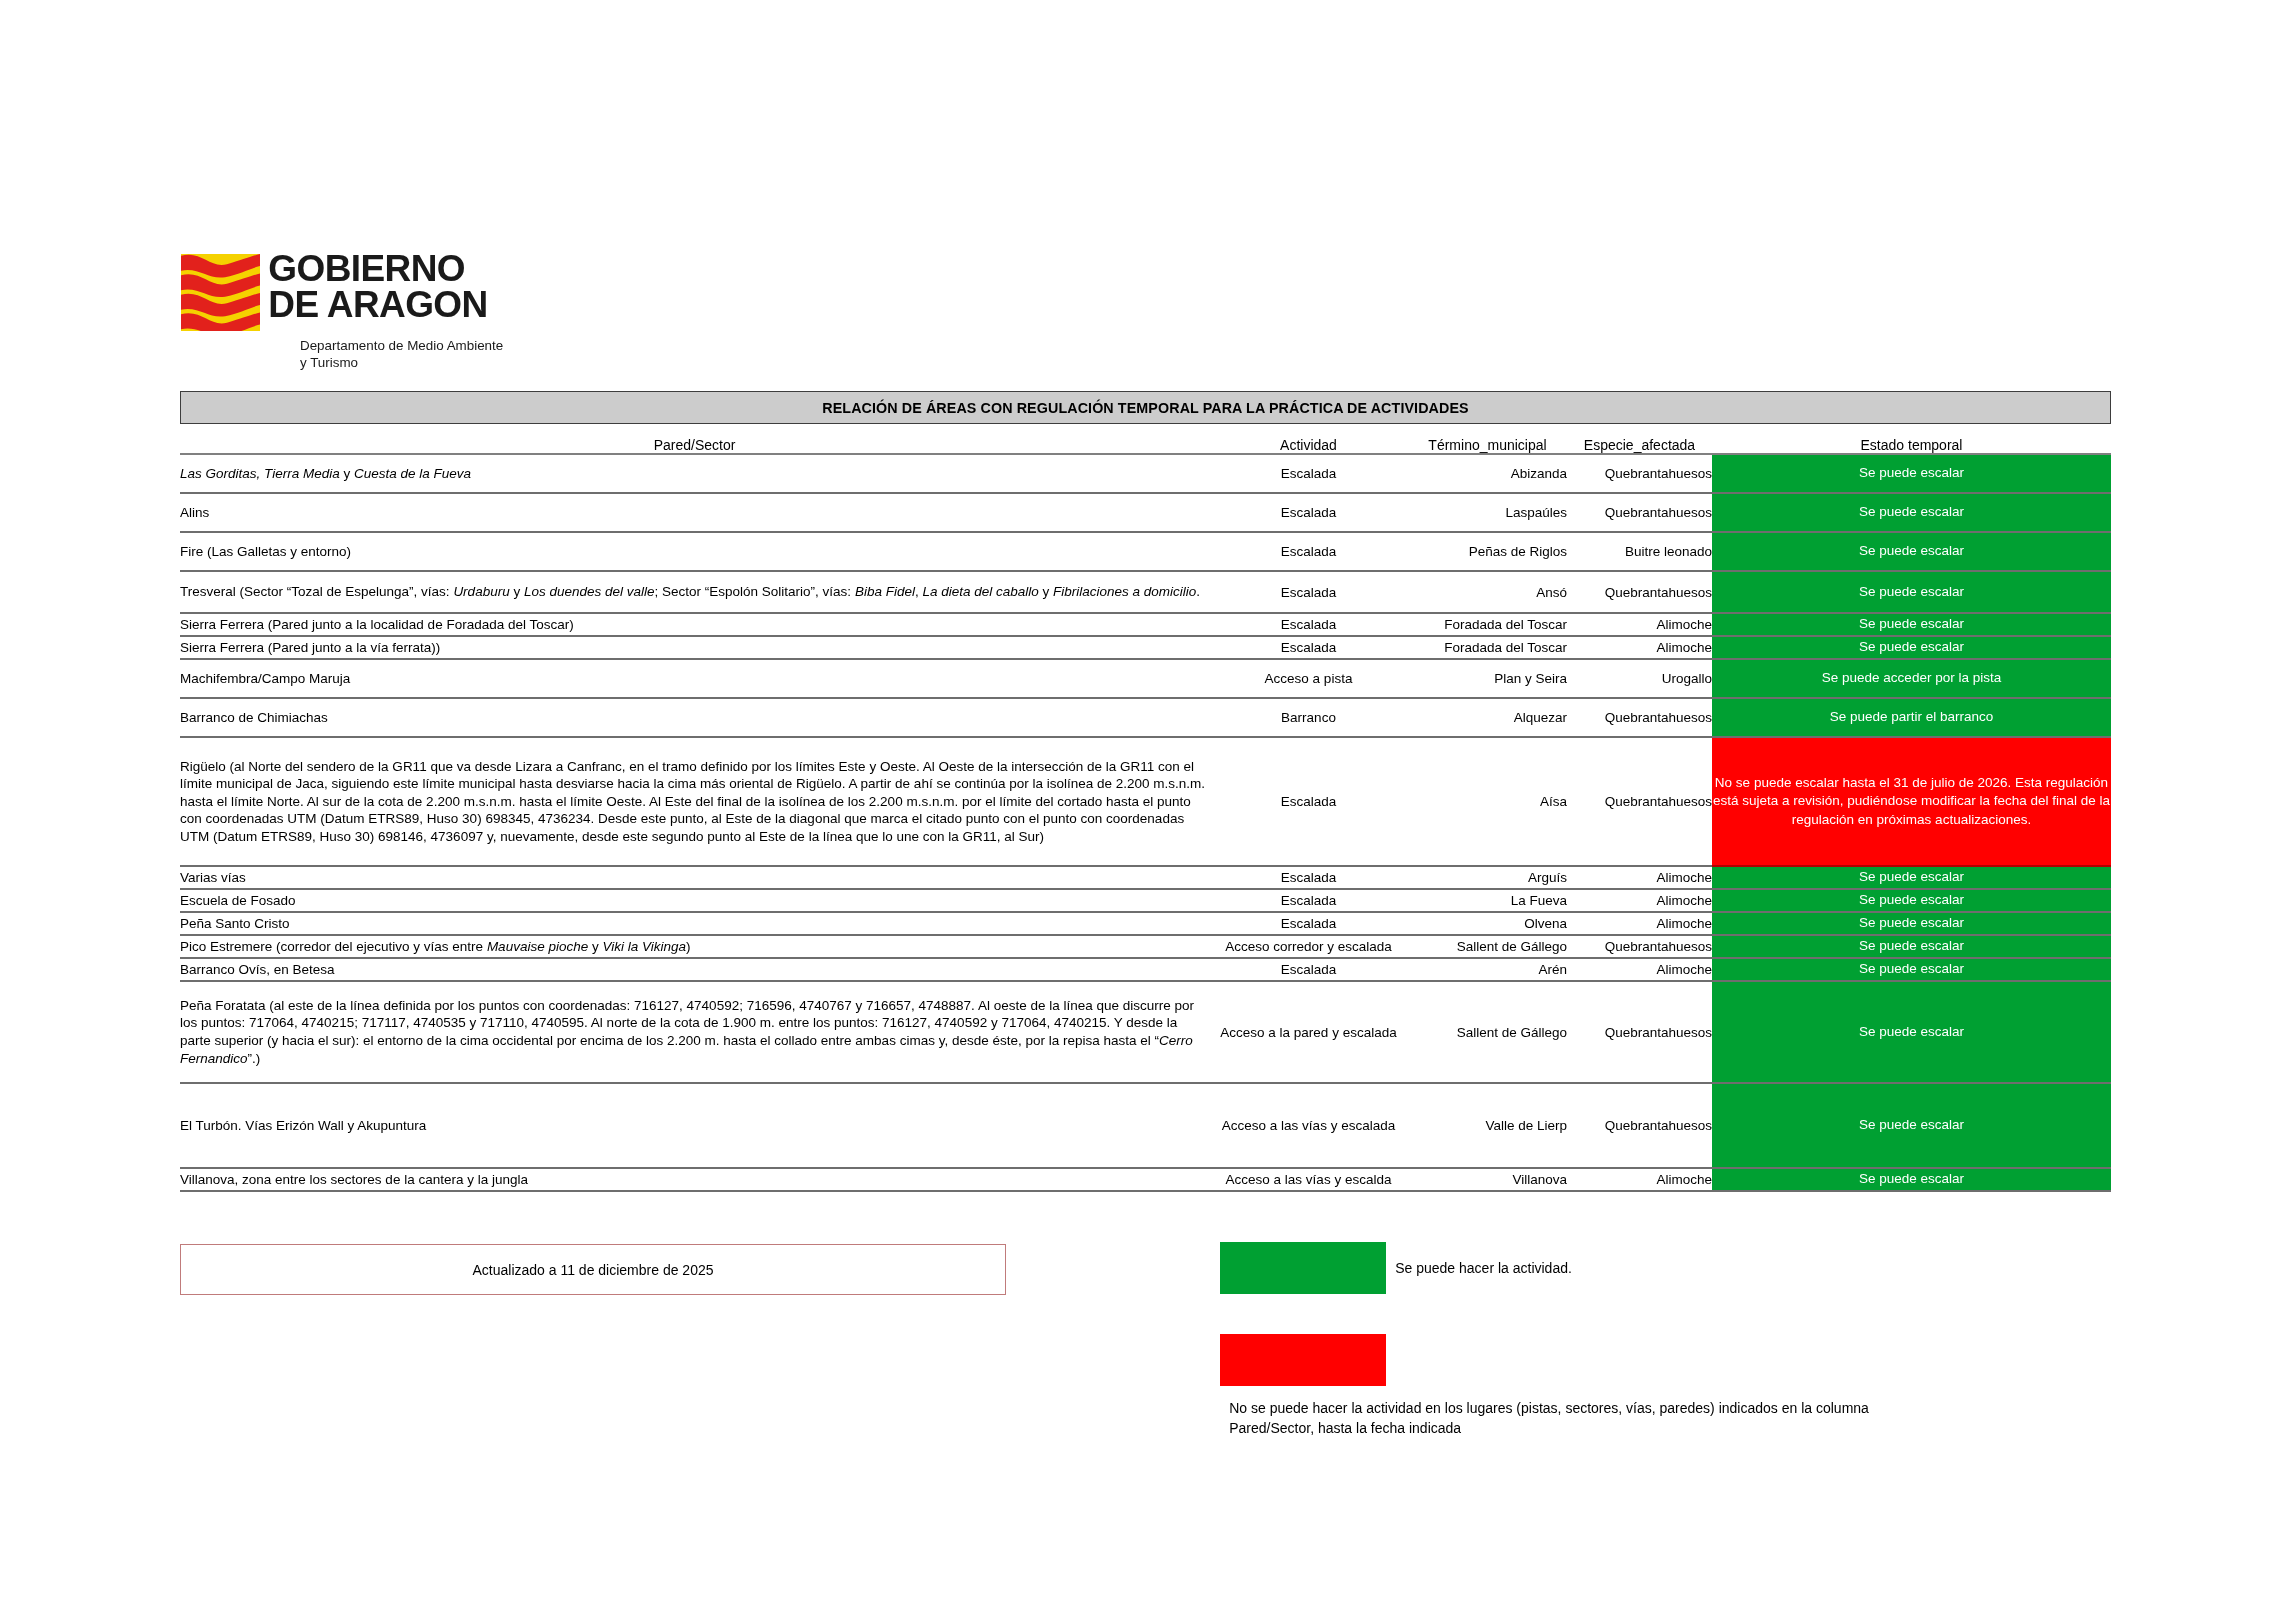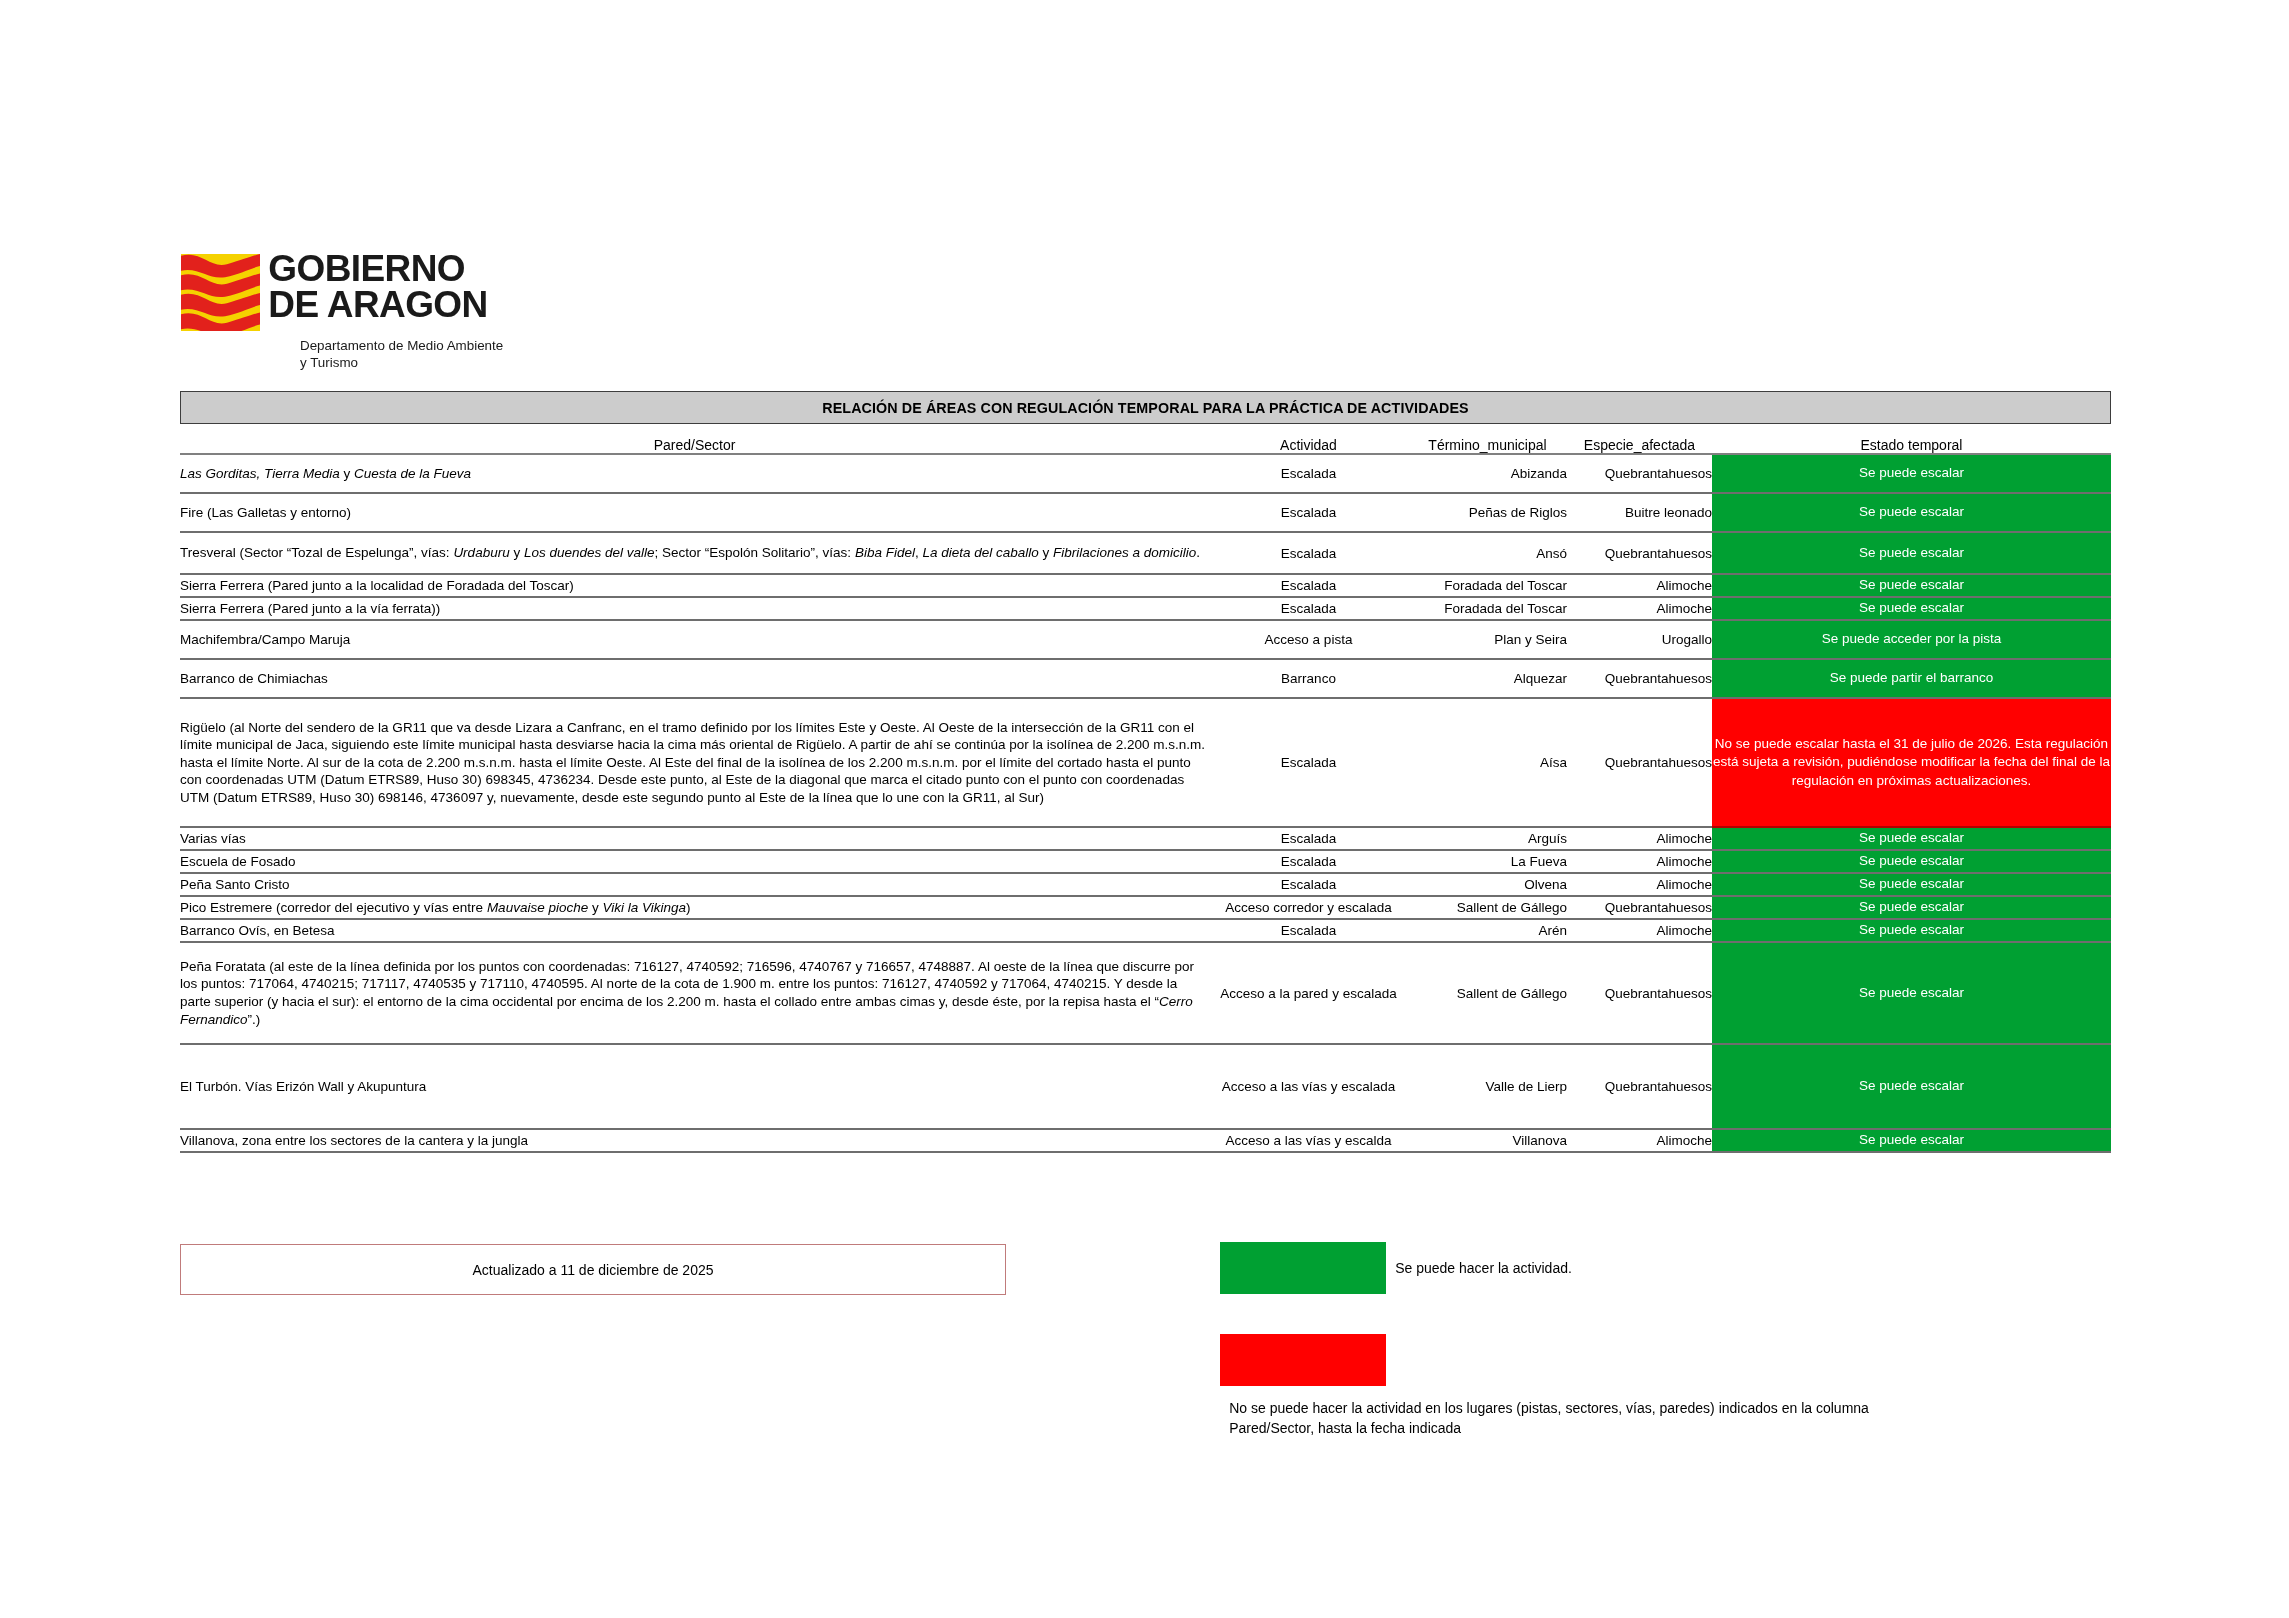--- a/index.html
+++ b/index.html
@@ -239,20 +239,27 @@
   </thead>
   <tbody id="table-body">
       <tr class="data-row rh-tall">
         <td class="cell-sector pad-cell"><em class="ital">Las Gorditas, Tierra Media</em> y <em class="ital">Cuesta de la Fueva</em></td>
         <td class="cell-act">Escalada</td>
         <td class="cell-term">Abizanda</td>
         <td class="cell-esp">Quebrantahuesos</td>
         <td class="cell-estado green">Se puede escalar</td>
       </tr>
       <tr class="data-row rh-tall">
+        <td class="cell-sector pad-cell">Alins</td>
+        <td class="cell-act">Escalada</td>
+        <td class="cell-term">Laspaúles</td>
+        <td class="cell-esp">Quebrantahuesos</td>
+        <td class="cell-estado green">Se puede escalar</td>
+      </tr>
+      <tr class="data-row rh-tall">
         <td class="cell-sector pad-cell">Fire (Las Galletas y entorno)</td>
         <td class="cell-act">Escalada</td>
         <td class="cell-term">Peñas de Riglos</td>
         <td class="cell-esp">Buitre leonado</td>
         <td class="cell-estado green">Se puede escalar</td>
       </tr>
       <tr class="data-row rh-two">
         <td class="cell-sector pad-cell">Tresveral (Sector “Tozal de Espelunga”, vías: <em class="ital">Urdaburu</em> y <em class="ital">Los duendes del valle</em>; Sector “Espolón Solitario”, vías: <em class="ital">Biba Fidel</em>, <em class="ital">La dieta del caballo</em> y <em class="ital">Fibrilaciones a domicilio</em>.</td>
         <td class="cell-act">Escalada</td>
         <td class="cell-term">Ansó</td>

